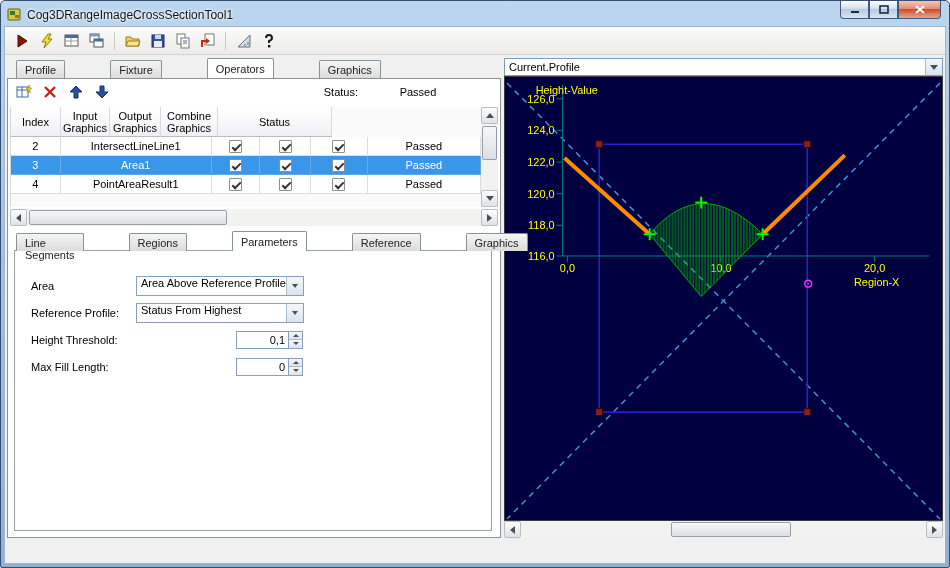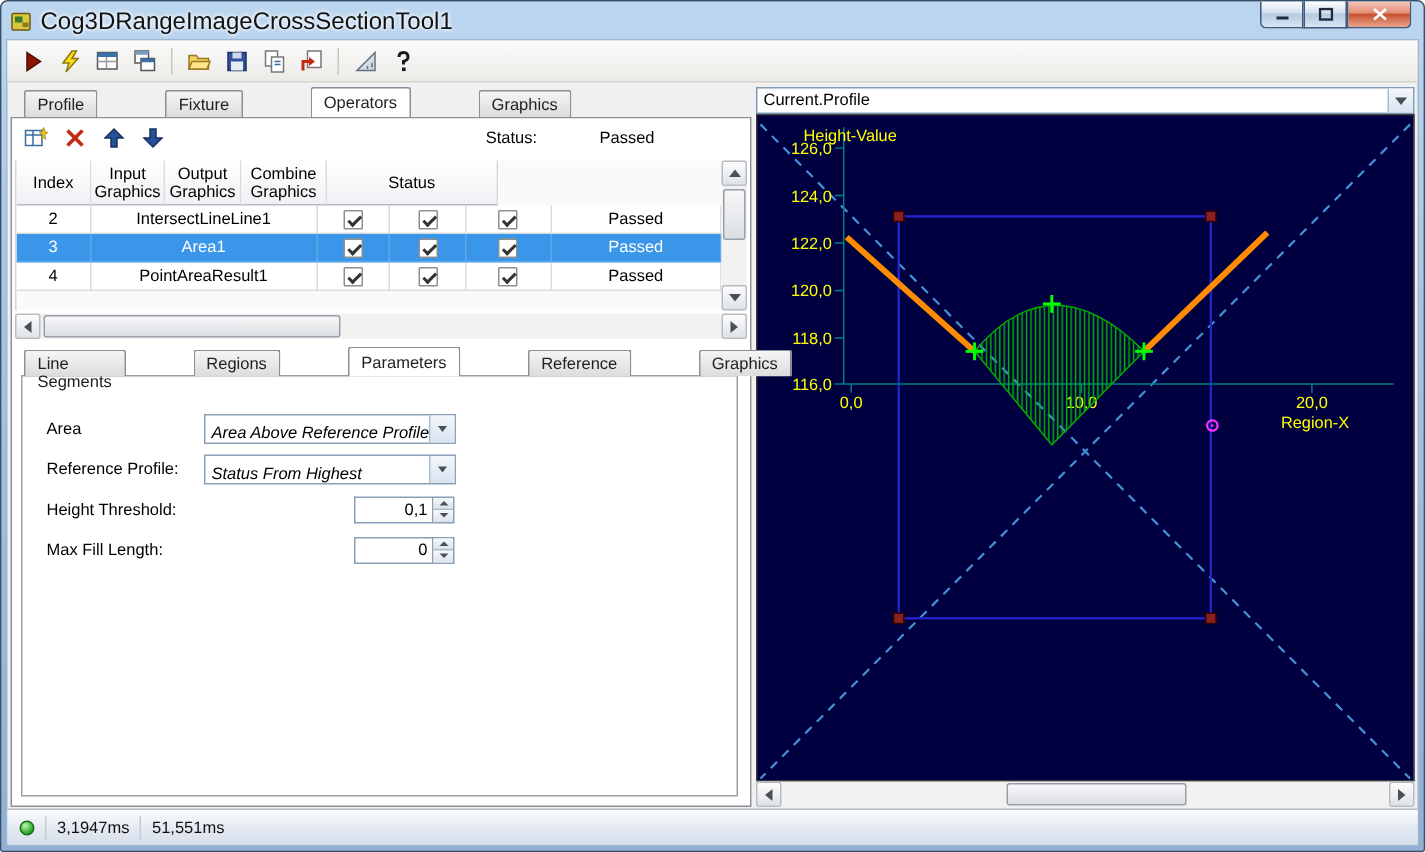--- a/index.html
+++ b/index.html
@@ -5,21 +5,21 @@
   html,body{margin:0;padding:0;overflow:hidden;background:#fff;}
   *{box-sizing:border-box;}
   .window{
     position:relative;width:950px;height:568px;
     background:linear-gradient(180deg,#bcd6f0 0%,#a5c3e2 40%,#90b1d5 100%);
     border:1px solid #35506e;border-radius:5px 5px 2px 2px;
     font-family:"Liberation Sans",sans-serif;font-size:11px;color:#000;
   }
   
   .titlebar{height:24px;display:flex;align-items:center;padding:3px 6px 0;}
-  .titlebar .title{margin-left:5px;font-size:16px;color:#111;text-shadow:0 0 3px #fff,0 0 3px #fff;}
+  .titlebar .title{margin-left:5px;font-size:12px;color:#111;text-shadow:0 0 3px #fff,0 0 3px #fff;}
   .win-controls{position:absolute;top:0;right:8px;display:flex;z-index:5;}
   .wbtn{width:29px;height:18px;border:1px solid #42597a;border-top:none;
     background:linear-gradient(#fdfeff,#d3dfee 45%,#b6cade 50%,#d8e5f4);
     display:flex;align-items:center;justify-content:center;cursor:default;}
   .wbtn.first{border-radius:0 0 0 4px;}
   .wbtn.close{width:43px;border-radius:0 0 4px 0;
     background:linear-gradient(#f5c5b8,#e28f75 45%,#c7502f 50%,#e8a78e);}
   
   .client{position:absolute;left:3px;right:3px;top:25px;bottom:3px;background:#f0f0f0;border:1px solid #9eb6cf;}
   
@@ -69,21 +69,21 @@
   .tri-down{border-left:4px solid transparent;border-right:4px solid transparent;border-top:5px solid #4a4f57;}
   .grid-vscroll{position:absolute;right:2px;top:28px;width:17px;height:100px;}
   .grid-hscroll{position:absolute;left:2px;right:2px;top:130px;height:17px;}
   
   .subtabs-row{position:absolute;left:6px;right:8px;top:152px;}
   .subtab-content{position:absolute;left:6px;right:8px;top:171px;bottom:6px;border:1px solid #9aa0a8;background:#fff;}
   
   .param-row{display:flex;align-items:center;height:21px;margin:6px 0 6px 16px;}
   .param-row:first-child{margin-top:24px;}
   .param-label{width:105px;}
-  .combo{width:168px;height:20px;border:1px solid #8aa0b8;background:#fff;display:flex;align-items:flex-end;position:relative;font-style:italic;}
+  .combo{width:168px;height:20px;border:1px solid #8aa0b8;background:#fff;display:flex;align-items:flex-start;position:relative;}
   .combo .combo-text{flex:1;padding-left:4px;overflow:hidden;white-space:nowrap;}
   .combo .combo-btn{width:17px;height:18px;background:linear-gradient(#f3f7fb,#d9e4f0);border-left:1px solid #aabccd;
     display:flex;align-items:center;justify-content:center;}
   .combo .combo-btn .tri-down{border-left-width:3px;border-right-width:3px;border-top-width:4px;}
   .numeric-wrap{display:flex;margin-left:100px;height:18px;}
   .numeric{width:52px;height:18px;border:1px solid #8aa0b8;border-right:none;text-align:right;padding-right:3px;
     font-family:"Liberation Sans",sans-serif;font-size:11px;}
   .spin{width:15px;height:18px;border:1px solid #8aa0b8;display:flex;flex-direction:column;}
   .spin-btn{flex:1;background:linear-gradient(#f6f8fa,#dde3ea);display:flex;align-items:center;justify-content:center;}
   .spin-btn + .spin-btn{border-top:1px solid #aab8c6;}
@@ -464,22 +464,15 @@
           </div>
         <div class="sb-track">
             <div class="sb-thumb" style="top:1px;bottom:1px;left:150px;width:120px;"></div>
           </div>
         <div class="sb-btn">
             <span class="tri tri-right"></span>
           </div>
       </div>
     </div>
 
-    <div class="statusbar">
-      <span class="led"></span>
-      <span class="sb-sep"></span>
-      <span class="sb-text">3,1947ms</span>
-      <span class="sb-sep"></span>
-      <span class="sb-text">51,551ms</span>
-    </div>
 
   </div>
 </div>
 
 </body></html>

